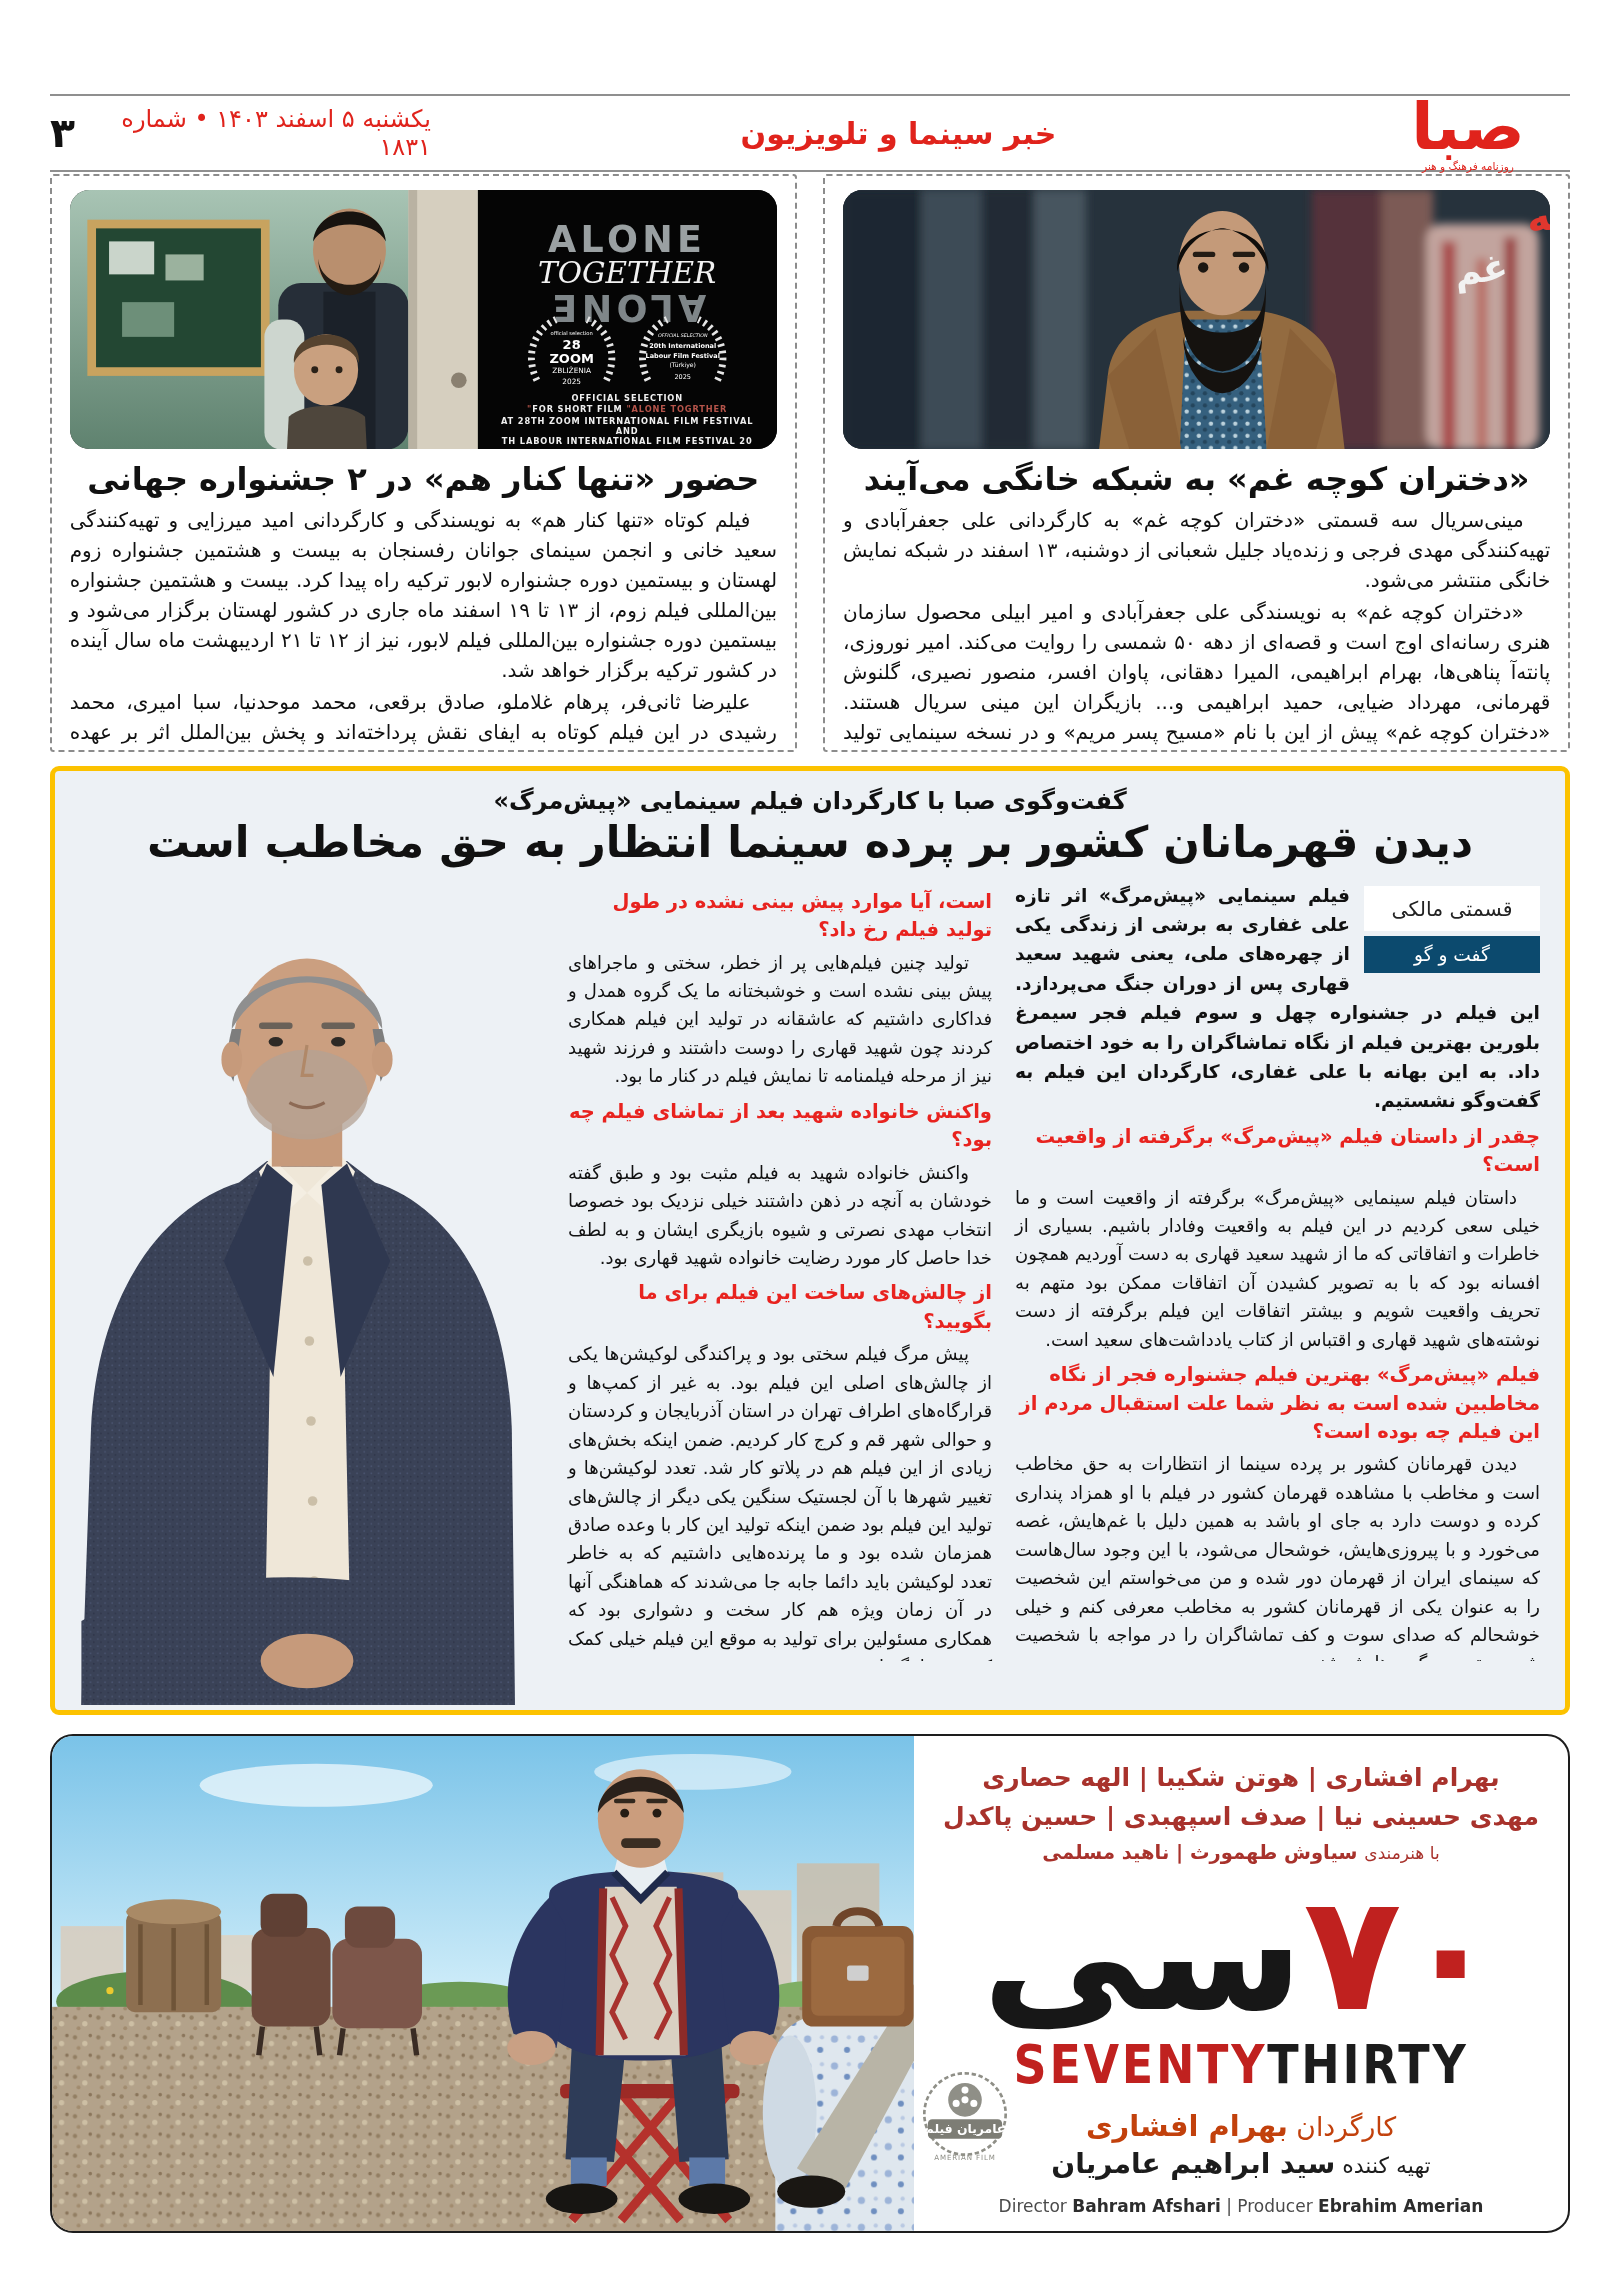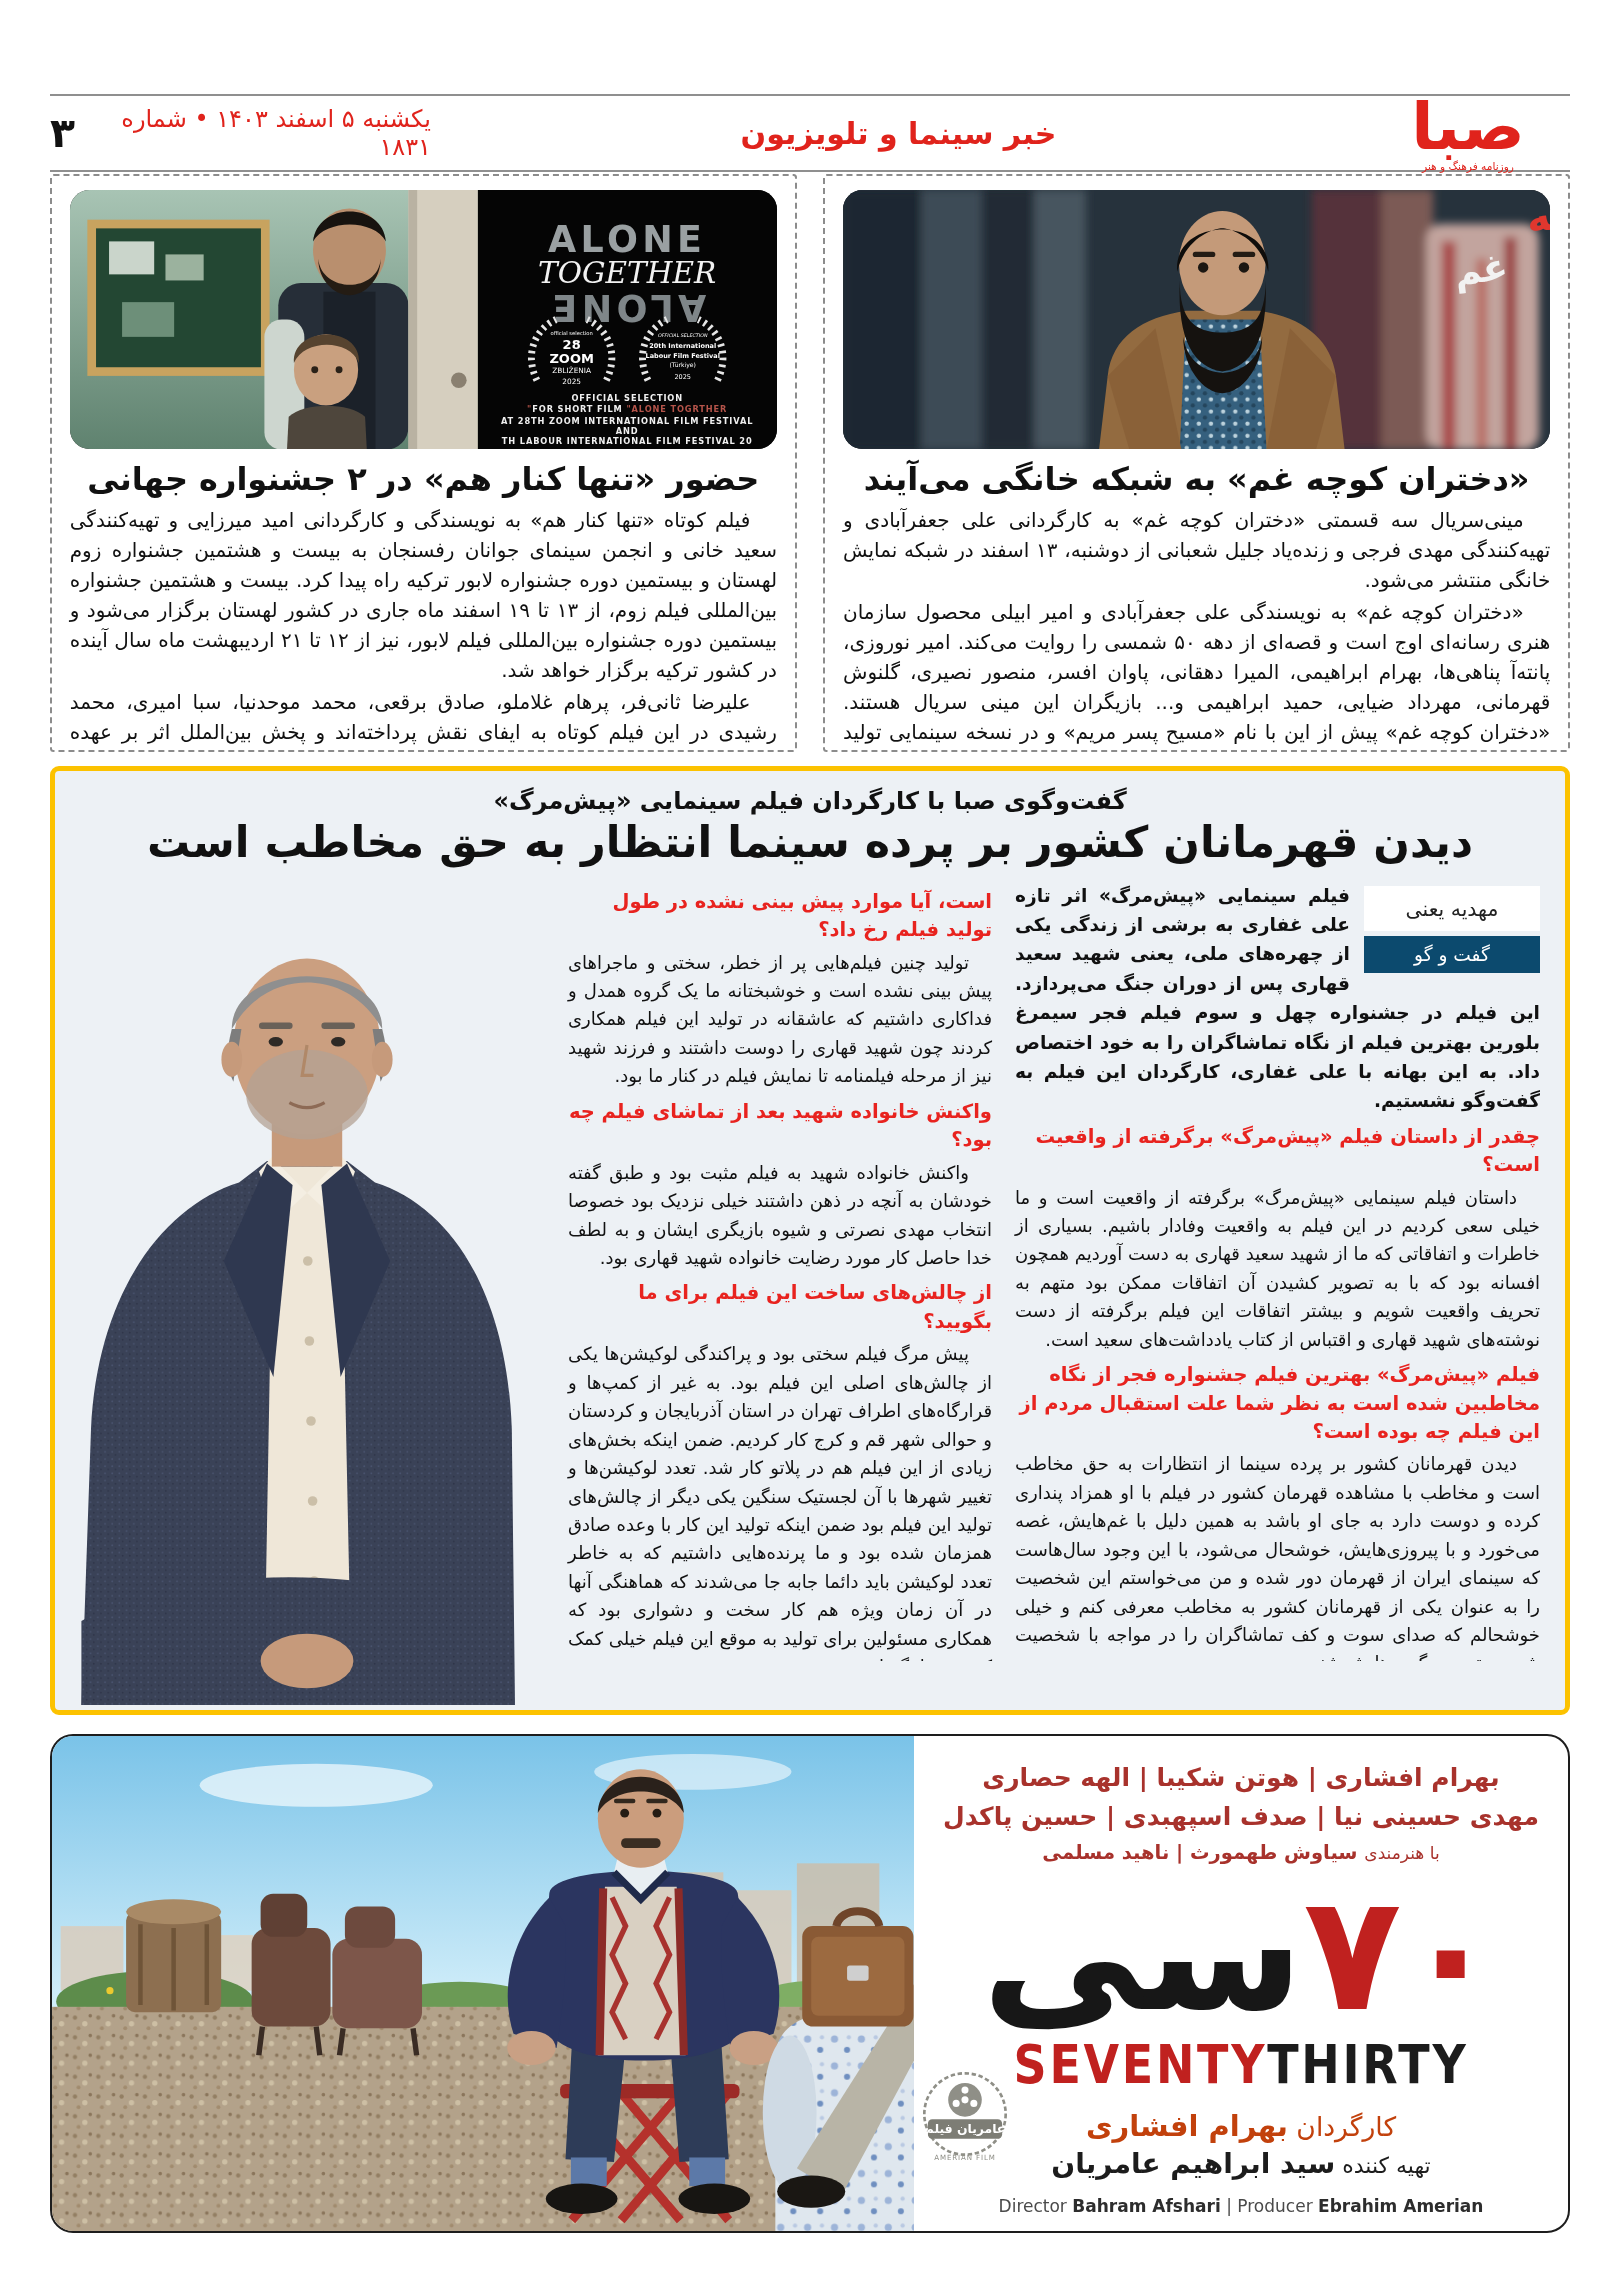--- a/index.html
+++ b/index.html
@@ -262,21 +262,21 @@
 
         <path d="M18,880 C150,806 420,806 548,886 L552,985 L18,985 Z" fill="url(#twd)"></path>
         <ellipse cx="300" cy="930" rx="58" ry="34" fill="#c69a7b"></ellipse>
       </svg>
     </div>
 
     <div class="iv-cols">
 
       <div class="col-r">
         <div class="byline">
-          <div class="name">مهدیه یعنی</div>
+          <div class="name">قسمتی مالکی</div>
           <div class="rtag">گفت و گو</div>
         </div>
         <p class="intro">فیلم سینمایی «پیش‌مرگ» اثر تازه علی غفاری به برشی از زندگی یکی از چهره‌های ملی، یعنی شهید سعید قهاری پس از دوران جنگ می‌پردازد. این فیلم در جشنواره چهل و سوم فیلم فجر سیمرغ بلورین بهترین فیلم از نگاه تماشاگران را به خود اختصاص داد. به این بهانه با علی غفاری، کارگردان این فیلم به گفت‌وگو نشستیم.</p>
         <p class="q">چقدر از داستان فیلم «پیش‌مرگ» برگرفته از واقعیت است؟</p>
         <p class="ans">داستان فیلم سینمایی «پیش‌مرگ» برگرفته از واقعیت است و ما خیلی سعی کردیم در این فیلم به واقعیت وفادار باشیم. بسیاری از خاطرات و اتفاقاتی که ما از شهید سعید قهاری به دست آوردیم همچون افسانه بود که با به تصویر کشیدن آن اتفاقات ممکن بود متهم به تحریف واقعیت شویم و بیشتر اتفاقات این فیلم برگرفته از دست نوشته‌های شهید قهاری و اقتباس از کتاب یادداشت‌های سعید است.</p>
         <p class="q">فیلم «پیش‌مرگ» بهترین فیلم جشنواره فجر از نگاه مخاطبین شده است به نظر شما علت استقبال مردم از این فیلم چه بوده است؟</p>
         <p class="ans">دیدن قهرمانان کشور بر پرده سینما از انتظارات به حق مخاطب است و مخاطب با مشاهده قهرمان کشور در فیلم با او همزاد پنداری کرده و دوست دارد به جای او باشد به همین دلیل با غم‌هایش، غصه می‌خورد و با پیروزی‌هایش، خوشحال می‌شود، با این وجود سال‌هاست که سینمای ایران از قهرمان دور شده و من می‌خواستم این شخصیت را به عنوان یکی از قهرمانان کشور به مخاطب معرفی کنم و خیلی خوشحالم که صدای سوت و کف تماشاگران را در مواجه با شخصیت شهید و تصمیم گیری‌هایش شنیدم.</p>
 
       </div>
 

